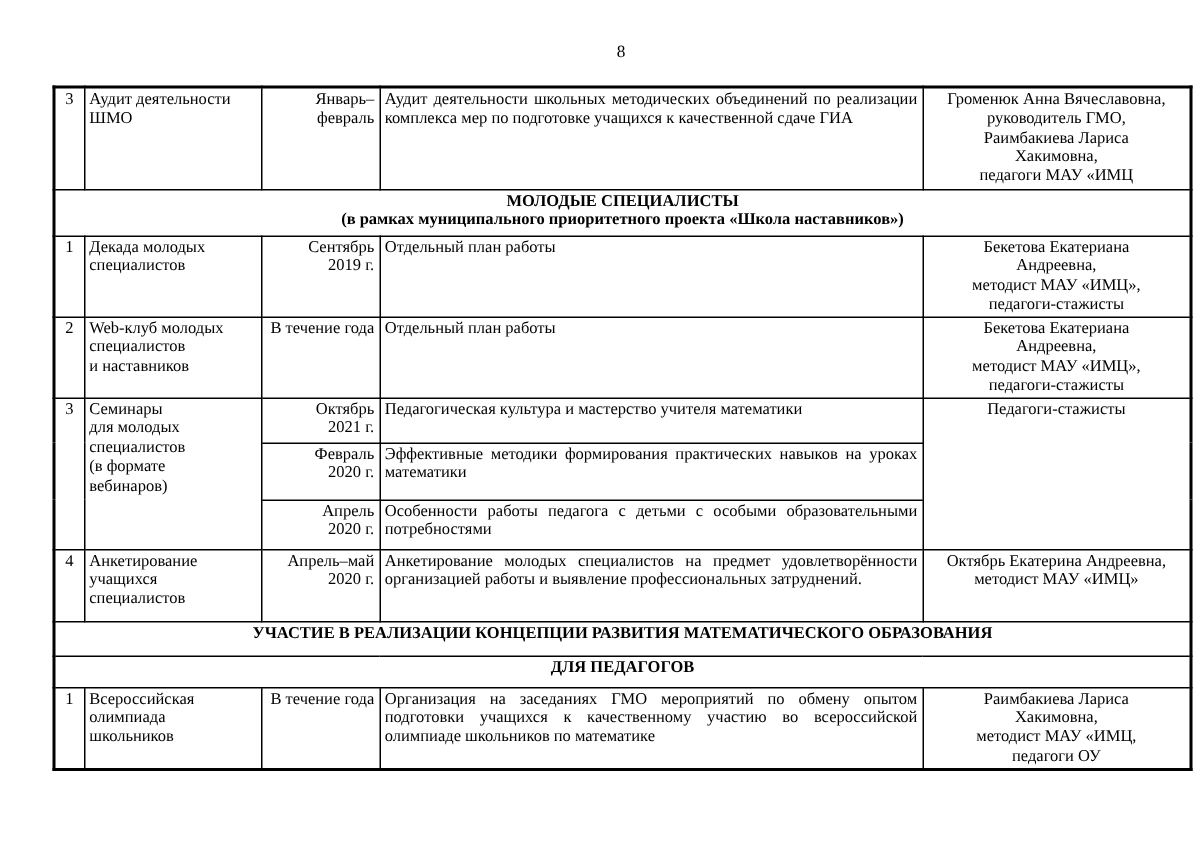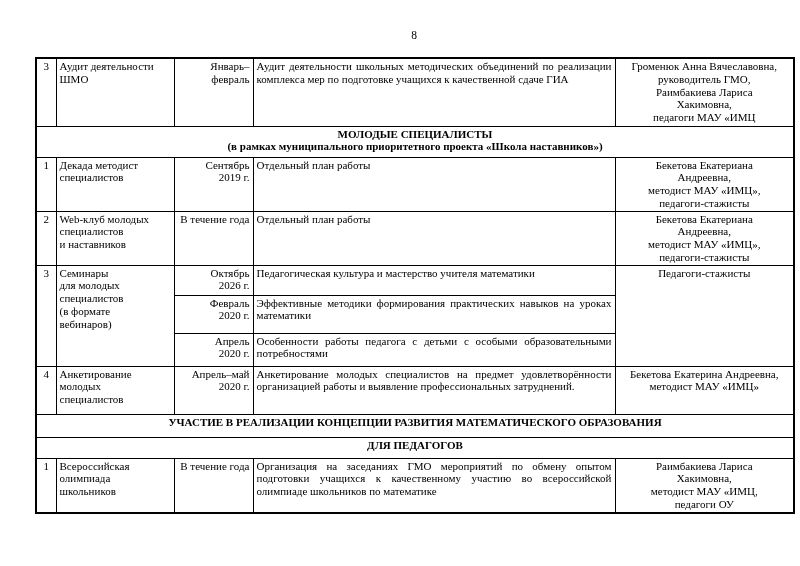--- a/index.html
+++ b/index.html
@@ -118,21 +118,21 @@
 педагоги МАУ «ИМЦ</td>
         </tr>
         <tr class="section-row">
           <td colspan="5">
             <div>МОЛОДЫЕ СПЕЦИАЛИСТЫ</div>
             <div>(в рамках муниципального приоритетного проекта «Школа наставников»)</div>
           </td>
         </tr>
         <tr>
           <td class="num">1</td>
-          <td class="name">Декада методист
+          <td class="name">Декада молодых
 специалистов</td>
           <td class="date">Сентябрь
 2019 г.</td>
           <td class="desc">Отдельный план работы</td>
           <td class="resp">Бекетова Екатериана
 Андреевна,
 методист МАУ «ИМЦ»,
 педагоги-стажисты</td>
         </tr>
         <tr>
@@ -148,43 +148,43 @@
 педагоги-стажисты</td>
         </tr>
         <tr>
           <td class="num" rowspan="3">3</td>
           <td class="name" rowspan="3">Семинары
 для молодых
 специалистов
 (в формате
 вебинаров)</td>
           <td class="date">Октябрь
-2026 г.</td>
+2021 г.</td>
           <td class="desc">Педагогическая культура и мастерство учителя математики</td>
           <td class="resp vmid" rowspan="3">Педагоги-стажисты</td>
         </tr>
         <tr>
           <td class="date">Февраль
 2020 г.</td>
           <td class="desc">Эффективные методики формирования практических навыков на уроках математики</td>
         </tr>
         <tr>
           <td class="date">Апрель
 2020 г.</td>
           <td class="desc">Особенности работы педагога с детьми с особыми образовательными потребностями</td>
         </tr>
         <tr>
           <td class="num">4</td>
           <td class="name">Анкетирование
-молодых
+учащихся
 специалистов</td>
           <td class="date">Апрель–май
 2020 г.</td>
           <td class="desc">Анкетирование молодых специалистов на предмет удовлетворённости организацией работы и выявление профессиональных затруднений.</td>
-          <td class="resp">Бекетова Екатерина Андреевна,
+          <td class="resp">Октябрь Екатерина Андреевна,
 методист МАУ «ИМЦ»</td>
         </tr>
         <tr class="section-row">
           <td colspan="5">
             <div>УЧАСТИЕ В РЕАЛИЗАЦИИ КОНЦЕПЦИИ РАЗВИТИЯ МАТЕМАТИЧЕСКОГО ОБРАЗОВАНИЯ</div>
           </td>
         </tr>
         <tr class="section-row">
           <td colspan="5">
             <div>ДЛЯ ПЕДАГОГОВ</div>

